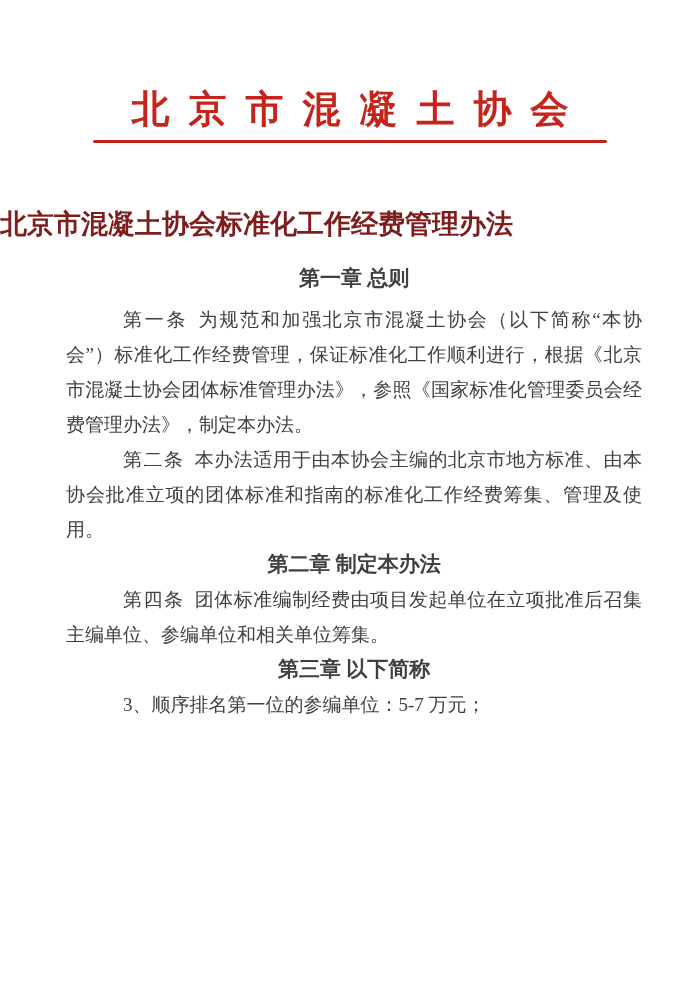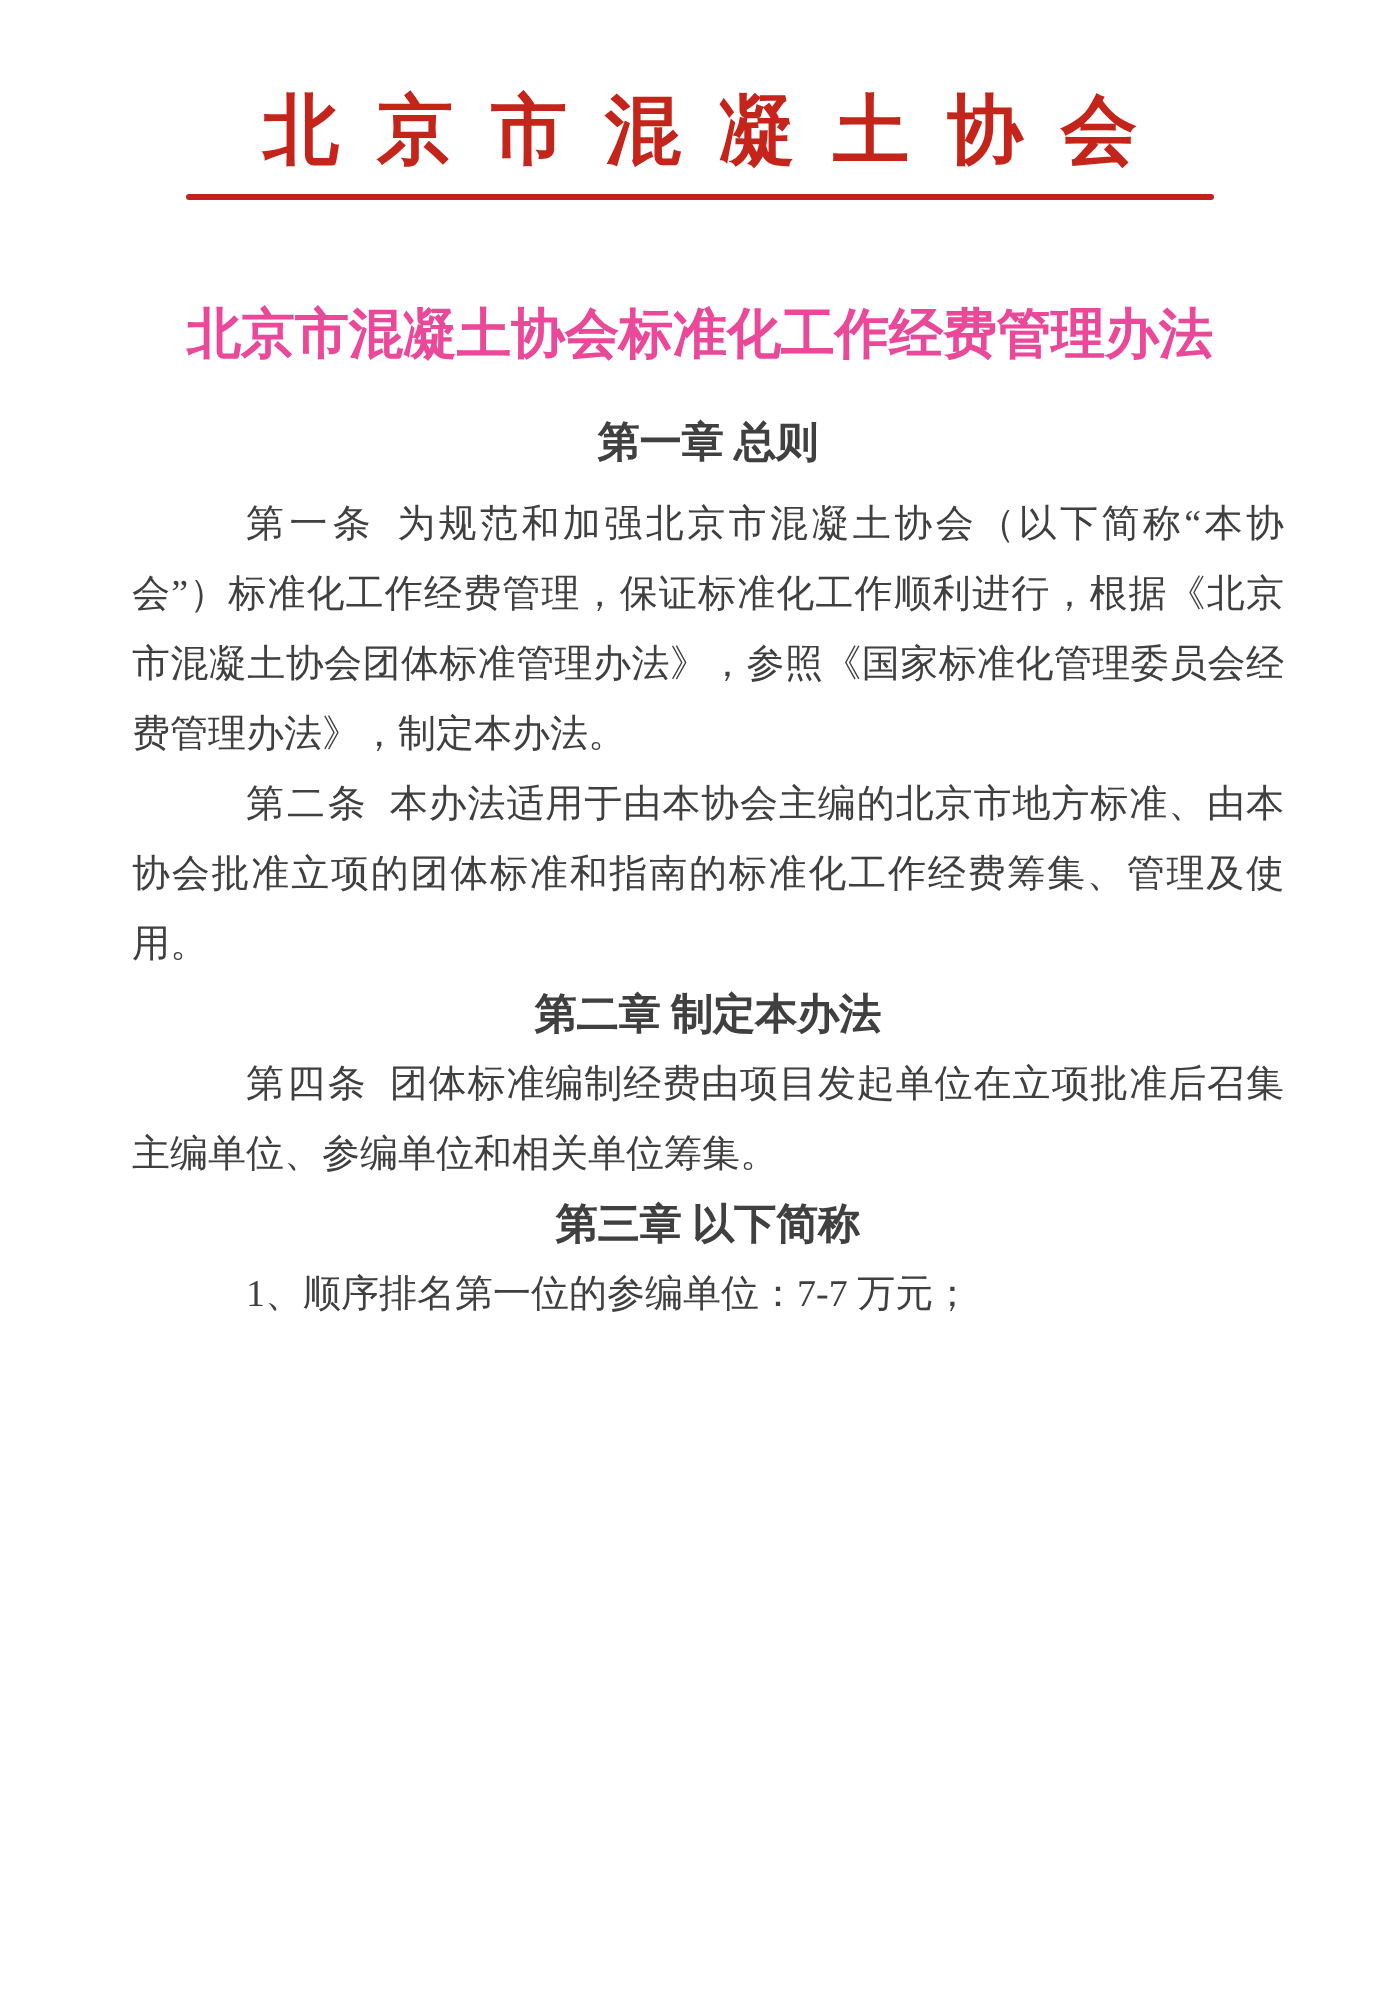--- a/index.html
+++ b/index.html
@@ -7,43 +7,42 @@
     position:relative;
     width:700px;height:996px;
     margin:0 auto;
     background:#ffffff;
     font-family:"Liberation Serif","DejaVu Serif",serif;
     color:#1b1b1b;
     overflow:hidden;
   }
   
   .org-header{
-    padding-top:44px;
+    padding-top:87px;
     text-align:center;
     color:#c5241b;
     font-size:38px;
     font-weight:700;
     letter-spacing:19px;
     text-indent:19px; 
     line-height:44px;
     white-space:nowrap;
   }
   .org-rule{
     width:514px;height:3px;
     margin:9px auto 0 auto;
     background:#c1221a;
     border-radius:2px;
   }
   
   .doc-title{
-    margin-top:50px;
-    text-align:center;
+    margin-top:64px;
     font-size:27px;
     font-weight:700;
-    color:#ec4899;
+    color:#7f1d1d;
     line-height:34px;
   }
   
   .content{
     margin-top:20px;
     padding:0 58px 0 66px;
     font-size:19px;
     line-height:35px;
     text-align:justify;
     color:#404040;
@@ -90,16 +89,16 @@
 
     <p class="chapter">第二章 制定本办法</p>
 
 
     <p class="article"><span class="art-label">第四条</span><span>团体标准编制经费由项目发起单位在立项批准后召集主编单位、参编单位和相关单位筹集。</span></p>
 
 
     <p class="chapter">第三章 以下简称</p>
 
 
-    <p class="article"><span>1、顺序排名第一位的参编单位：7-7 万元；</span></p>
+    <p class="article"><span>3、顺序排名第一位的参编单位：5-7 万元；</span></p>
 
   </div>
 </div>
 
 </body></html>

